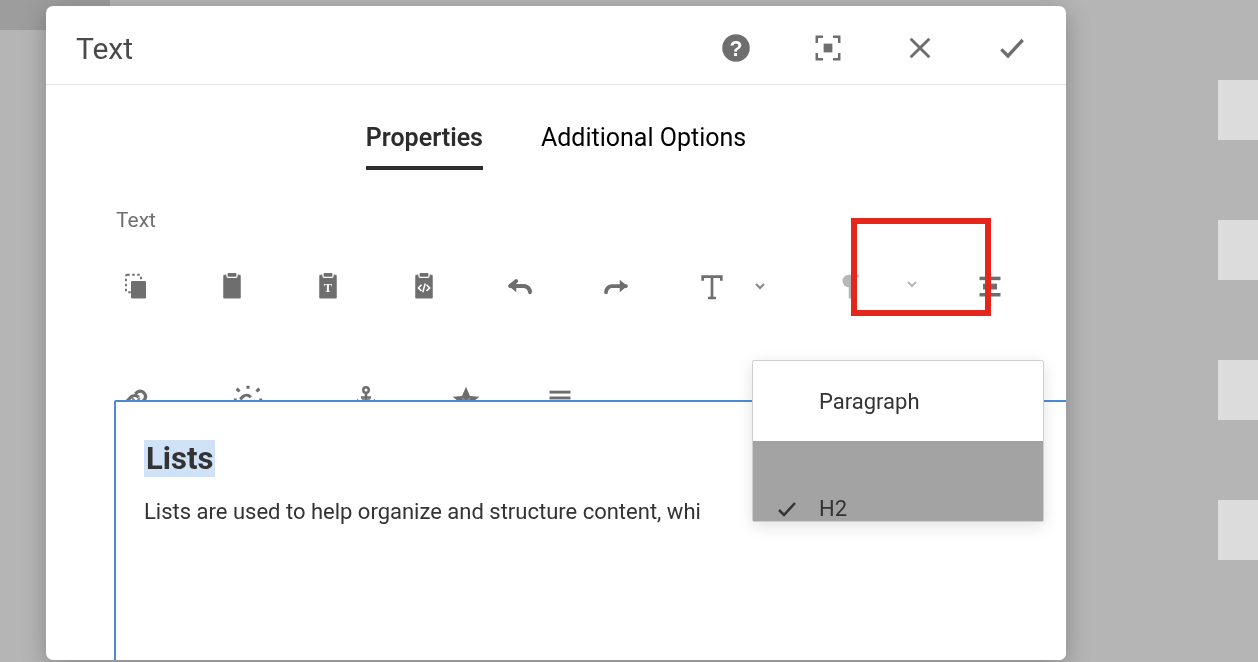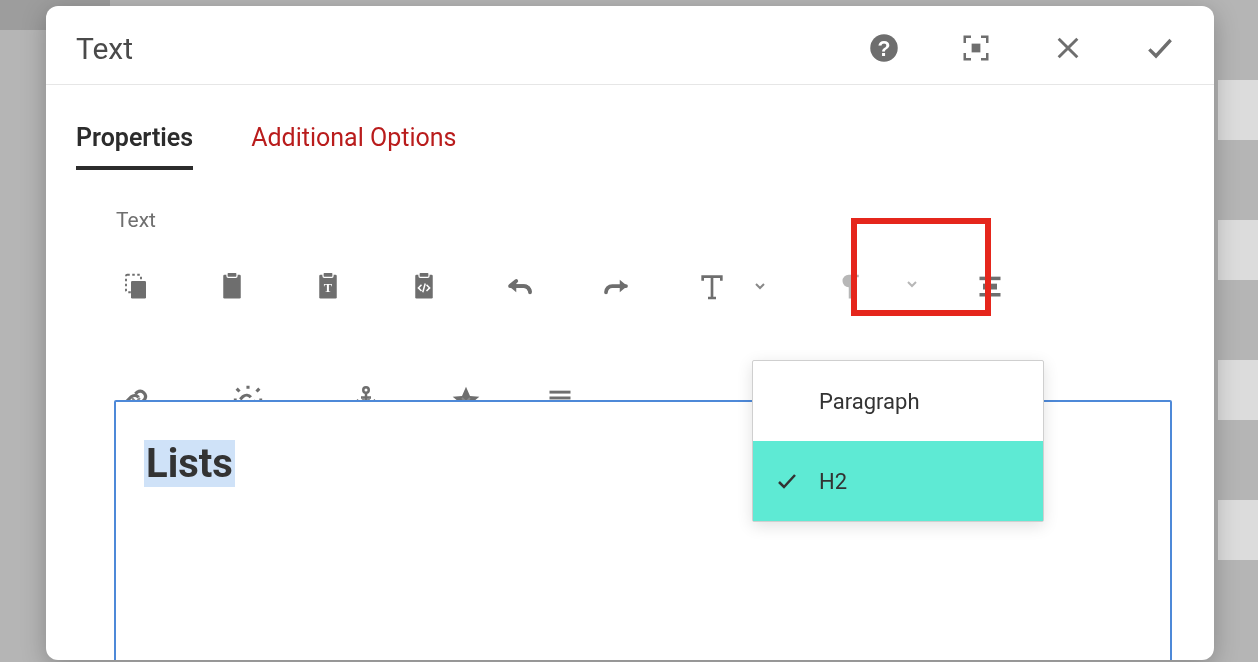--- a/index.html
+++ b/index.html
@@ -23,24 +23,24 @@
 
   .sideblock {
     position: absolute;
     left: 0; top: 0;
     width: 110px; height: 30px;
     background: #9d9d9d;
   }
   .dialog {
     position: absolute;
     left: 46px; top: 6px;
-    width: 1168px;
+    width: 1020px;
     height: 654px;
     background: #fff;
-    border-radius: 12px;
+    border-radius: 7px;
     box-shadow: 0 6px 24px rgba(0,0,0,.25);
     display: flex;
     flex-direction: column;
     overflow: hidden;
   }
   .dialog-header {
     display: flex;
     align-items: center;
     padding: 24px 30px 18px 30px;
     border-bottom: 1px solid #e6e6e6;
@@ -64,24 +64,25 @@
     justify-content: center;
     cursor: pointer;
     color: #6e6e6e;
   }
   .icon-btn svg { display: block; }
 
   .tabs {
     display: flex;
     gap: 58px;
     padding: 38px 30px 0 30px;
+    justify-content: center;
   }
   .tab {
     font-size: 25px;
-    color: #b91c1c;
+    color: #000000;
     padding-bottom: 14px;
     cursor: pointer;
     border-bottom: 4px solid transparent;
   }
   .tab.active {
     color: #2c2c2c;
     font-weight: 600;
     border-bottom-color: #2c2c2c;
   }
 
@@ -132,21 +133,21 @@
     left: 68px;
     top: 230px;
     width: 1058px;
     height: 420px;
     border: 2px solid #4e89d8;
     border-radius: 2px;
     padding: 38px 28px;
     background: #fff;
   }
   .editor h2 {
-    font-size: 40px;
+    font-size: 31px;
     font-weight: 700;
     color: #333;
     display: inline-block;
     background: #cfe2f8;
     padding: 0 2px;
     margin-bottom: 20px;
   }
   .editor p {
     font-size: 22px;
     color: #333;
@@ -168,21 +169,22 @@
   .dd-item {
     display: flex;
     align-items: center;
     height: 80px;
     padding: 0 22px;
     font-size: 22px;
     color: #333;
     cursor: pointer;
   }
   .dd-item.selected {
-    background: #5eead4;
+    background: #a3a3a3;
+    align-items: flex-end;
   }
   .dd-check {
     width: 44px;
     display: flex;
     align-items: center;
     justify-content: flex-start;
   }
   .tb-group-pf {
     display: flex;
     align-items: center;
@@ -364,20 +366,21 @@
           <rect x="3" y="14" width="18" height="2.5"></rect>
           <rect x="3" y="19" width="18" height="2.5"></rect>
         </svg>
       </div>
     </div>
 
     <div class="highlight-box hb1"></div>
 
     <div class="editor">
       <h2>Lists</h2>
+      <p>Lists are used to help organize and structure content, whi</p>
     </div>
 
     <div class="dropdown">
       <div class="dd-item">
         <span class="dd-check"></span>
         <span>Paragraph</span>
       </div>
       <div class="dd-item selected">
         <span class="dd-check">
           <svg width="24" height="24" viewBox="0 0 24 24" fill="none" stroke="#333" stroke-width="2.5">

